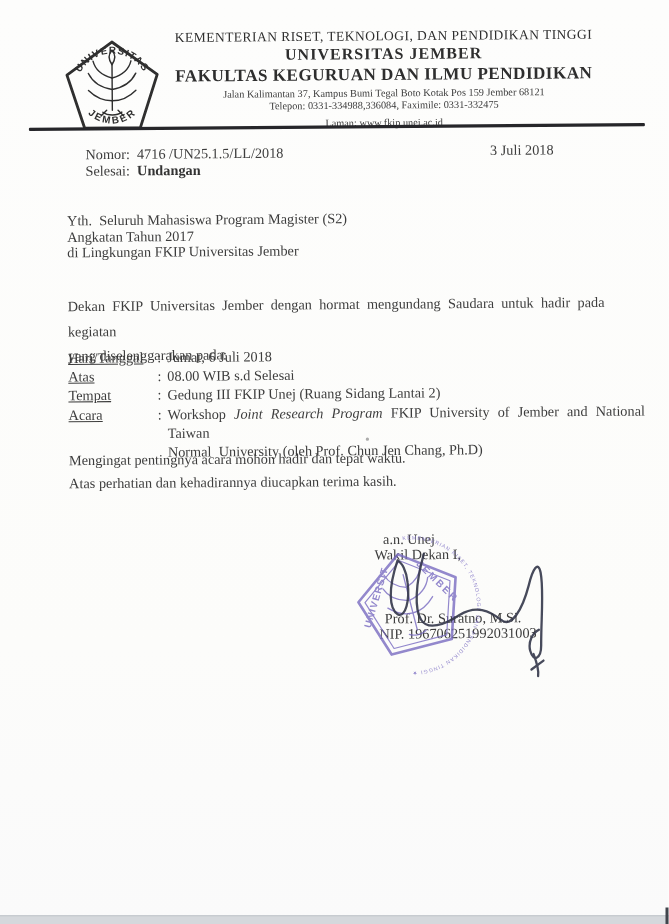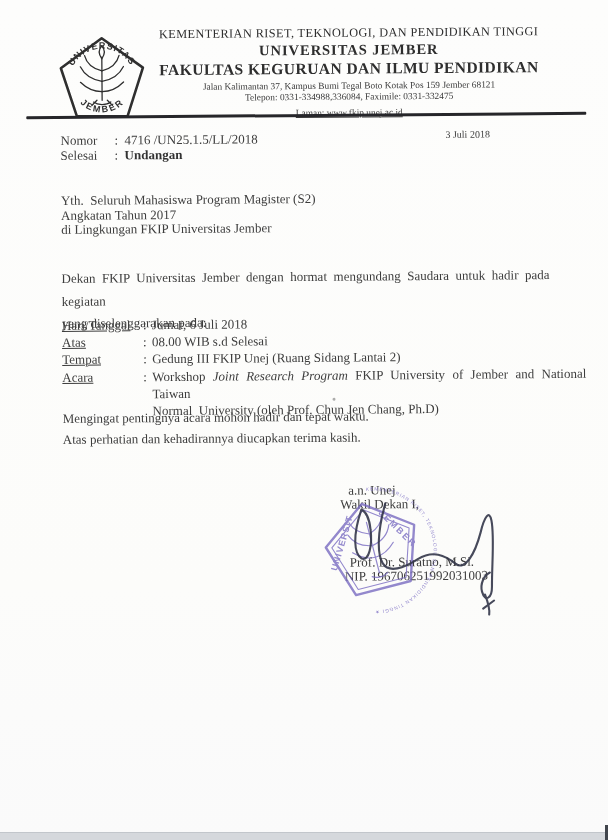--- a/index.html
+++ b/index.html
@@ -11,30 +11,30 @@
   .scan-rotate{position:absolute;inset:0;transform:rotate(-0.45deg);transform-origin:50% 40%;}
 
   
   .logo{position:absolute;left:52px;top:28px;width:104px;height:100px;}
   .head-text{position:absolute;left:112px;top:26px;width:478px;text-align:center;color:#2e2e2e;}
   .ministry{font-size:12.3px;letter-spacing:.4px;}
   .univ{font-size:14.6px;font-weight:bold;letter-spacing:.9px;margin-top:1px;}
   .faculty{font-size:15.6px;font-weight:bold;letter-spacing:.4px;margin-top:1px;}
   .addr{font-size:9.4px;margin-top:3px;color:#3a3a3a;}
   .phone{font-size:9.4px;color:#3a3a3a;margin-top:.5px;}
-  .laman{font-size:9.4px;color:#3a3a3a;text-decoration:underline;margin-top:.5px;display:inline-block;}
+  .laman{font-size:9.4px;color:#3a3a3a;margin-top:.5px;display:inline-block;}
   .rule{position:absolute;left:28px;right:20px;top:114px;height:3px;background:#26262a;border-radius:1px;}
 
   
   .meta{position:absolute;left:62px;top:131px;font-size:13px;line-height:15.4px;}
   .meta-row{display:flex;}
-  .meta-label{width:54px;}
+  .meta-label{width:54px;text-align:right;}
   .meta-colon{width:10px;}
   .bold{font-weight:bold;color:#333;}
-  .date{position:absolute;left:447px;top:130px;font-size:10px;text-align:center;}
+  .date{position:absolute;left:447px;top:130px;font-size:13px;text-align:center;}
 
   
   .recipient{position:absolute;left:62px;top:192px;font-size:13px;line-height:14.6px;}
 
   
   .opening{position:absolute;left:62px;top:266px;width:488px;font-size:13px;line-height:22.6px;}
   .justify-last{display:block;text-align:justify;text-align-last:justify;}
   .details{position:absolute;left:62px;top:315px;width:524px;font-size:13px;line-height:17.2px;}
   .d-row{display:flex;align-items:flex-start;}
   .d-label{flex:0 0 81px;text-decoration:underline;}

